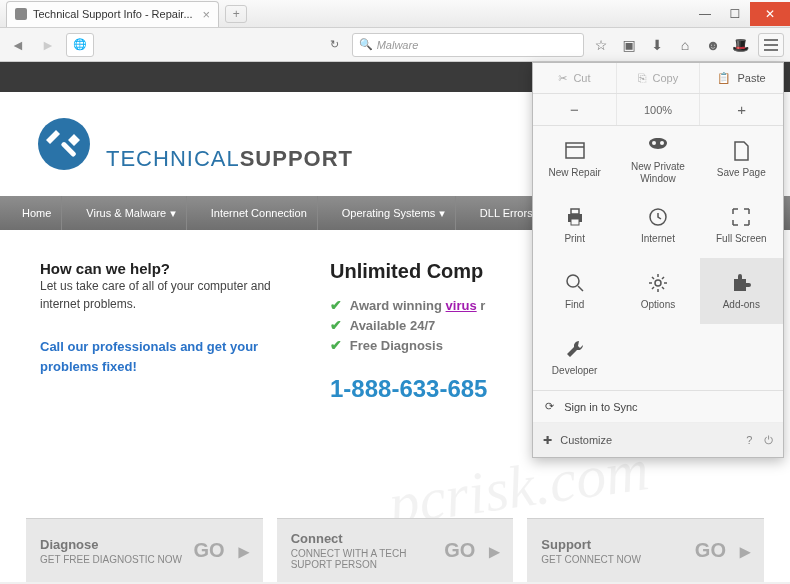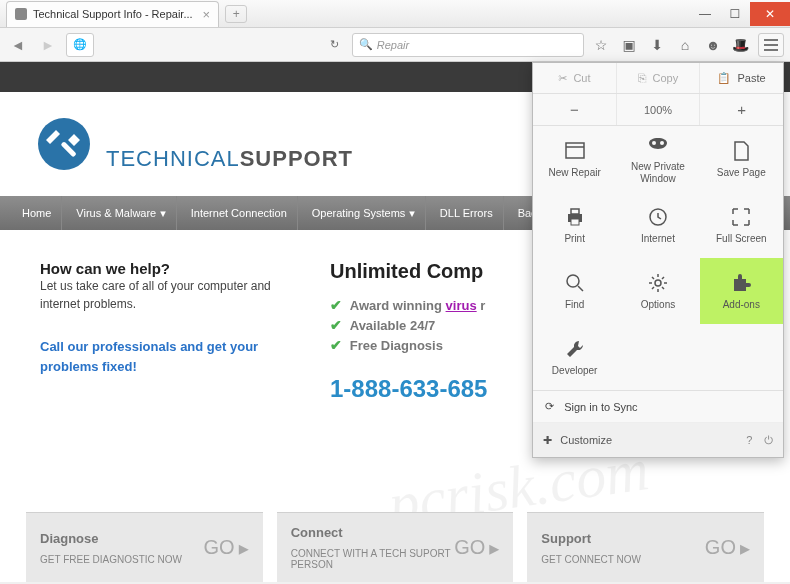--- a/index.html
+++ b/index.html
@@ -20,50 +20,50 @@
 .urlbox.refresh{width:22px;border:none;background:transparent}
 .ticon{width:22px;height:22px;display:flex;align-items:center;justify-content:center;color:#666;font-size:14px}
 .hamburger{width:26px;height:24px;border:1px solid #ccc;border-radius:3px;display:flex;flex-direction:column;align-items:center;justify-content:center;gap:3px;background:#f8f8f8}
 .hamburger span{width:14px;height:2px;background:#777}
 .page{height:520px;background:#fff;position:relative;overflow:hidden}
 .darkband{height:30px;background:#3a3a3a}
 .logo-area{display:flex;align-items:flex-end;padding:24px 36px;gap:14px}
 .logo-icon{width:56px;height:56px}
 .logo-text{font-size:22px;letter-spacing:1px;color:#2a73a8}
 .logo-text b{color:#555;font-weight:600}
-.navbar{height:34px;background:linear-gradient(#8e8e8e,#6f6f6f);display:flex;align-items:center;padding:0 12px;gap:4px}
+.navbar{height:34px;background:linear-gradient(#8e8e8e,#6f6f6f);display:flex;align-items:center;padding:0 12px;gap:14px}
 .navitem{color:#fff;font-size:11px;padding:0 10px;height:34px;display:flex;align-items:center;gap:4px;border-right:1px solid #888}
 .content{display:flex;padding:30px 40px;gap:40px}
 .col1{width:250px}
 .col1 h3{font-size:15px;font-weight:bold;color:#222}
 .col1 p{font-size:12px;color:#444;line-height:1.5;margin-bottom:24px}
 .col1 .cta{font-size:13px;font-weight:bold;color:#2a73c8;line-height:1.5}
 .col2{flex:1}
 .col2 h2{font-size:20px;font-weight:bold;margin-bottom:14px;color:#222}
 .feat{font-size:13px;color:#777;font-weight:bold;margin-bottom:4px;display:flex;align-items:center;gap:8px}
 .feat .chk{color:#4caf50;font-size:14px}
 .feat a{color:#a21caf;text-decoration:underline}
 .phone{font-size:24px;font-weight:bold;color:#2a8cc8;margin-top:22px}
 .boxes{position:absolute;bottom:0;left:0;right:0;display:flex;gap:14px;padding:0 26px}
 .box{flex:1;background:#e8e8e8;padding:12px 14px;display:flex;align-items:center;justify-content:space-between;border-top:1px solid #d0d0d0}
 .box .btxt{font-size:10px;color:#888}
-.box .btxt b{display:block;font-size:13px;color:#777;margin-bottom:8px;font-weight:600}
-.box .go{font-size:20px;font-weight:normal;color:#aaa;display:flex;align-items:center;gap:4px}
+.box .btxt b{display:block;font-size:13px;color:#777;margin-bottom:2px;font-weight:600}
+.box .go{font-size:20px;font-weight:bold;color:#aaa;display:flex;align-items:center;gap:14px}
 .menu{position:absolute;top:62px;right:6px;width:252px;background:#f8f8f8;border:1px solid #bbb;box-shadow:0 4px 12px rgba(0,0,0,0.25);z-index:100;font-size:11px;color:#555}
 .menu-row{display:flex;border-bottom:1px solid #e0e0e0}
 .menu-cell{flex:1;display:flex;align-items:center;justify-content:center;gap:6px;height:30px;color:#aaa;border-right:1px solid #e8e8e8}
 .menu-cell:last-child{border-right:none}
 .menu-cell.en{color:#555}
 .zoom{display:flex;height:32px;border-bottom:1px solid #e0e0e0}
 .zoom>div{flex:1;display:flex;align-items:center;justify-content:center;border-right:1px solid #e8e8e8;font-size:15px;color:#666}
 .zoom>div:last-child{border-right:none}
 .zoom .pct{font-size:11px}
 .grid{display:flex;flex-wrap:wrap}
 .gcell{width:33.33%;height:66px;display:flex;flex-direction:column;align-items:center;justify-content:center;gap:4px;font-size:10px;color:#555;text-align:center;line-height:1.2}
-.gcell.hl{background:#bef264}
+.gcell.hl{background:#e5e5e5}
 .gcell svg,.gcell .gi{width:24px;height:24px;color:#555}
 .menu-list{border-top:1px solid #e0e0e0}
 .menu-item{height:32px;display:flex;align-items:center;padding:0 12px;gap:10px;font-size:11px;color:#444;border-bottom:1px solid #eee}
 .menu-bottom{height:34px;display:flex;align-items:center;padding:0 10px;gap:10px;background:#f0f0f0;justify-content:space-between}
 .menu-bottom .l{display:flex;align-items:center;gap:8px}
 .wm{position:absolute;bottom:60px;right:140px;font-size:60px;color:rgba(0,0,0,0.05);font-style:italic;transform:rotate(-8deg);pointer-events:none;font-family:Georgia,serif}
 </style>
 </head>
 <body>
 
@@ -84,21 +84,21 @@
 <div class="toolbar">
   <div class="nav-arrow">◄</div>
   <div class="nav-arrow" style="color:#ccc">►</div>
   <div class="urlbox addr">
       <span>🌐</span>
     </div>
   <div style="flex:1"></div>
   <div class="urlbox refresh">↻</div>
   <div class="urlbox search">
     <span>🔍</span>
-    <span style="color:#999;font-style:italic">Repair</span>
+    <span style="color:#999;font-style:italic">Malware</span>
   </div>
   <div class="ticon">☆</div>
   <div class="ticon">▣</div>
   <div class="ticon">⬇</div>
   <div class="ticon">⌂</div>
   <div class="ticon">☻</div>
   <div class="ticon">🎩</div>
   <div class="hamburger">
       <span></span>
       <span></span>

